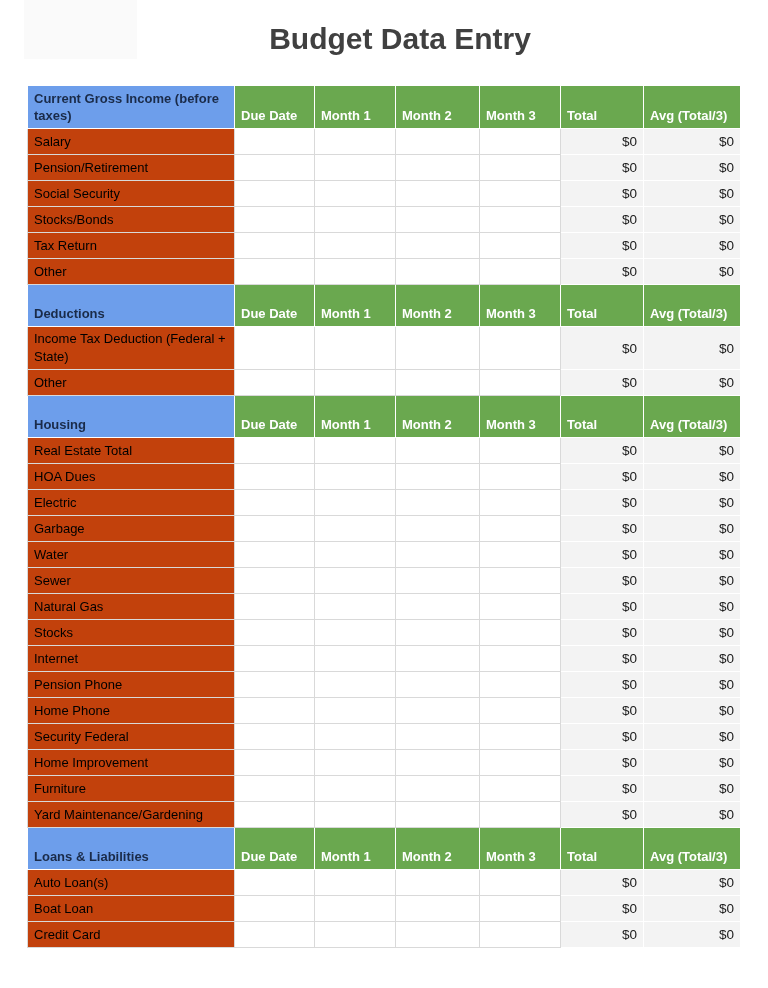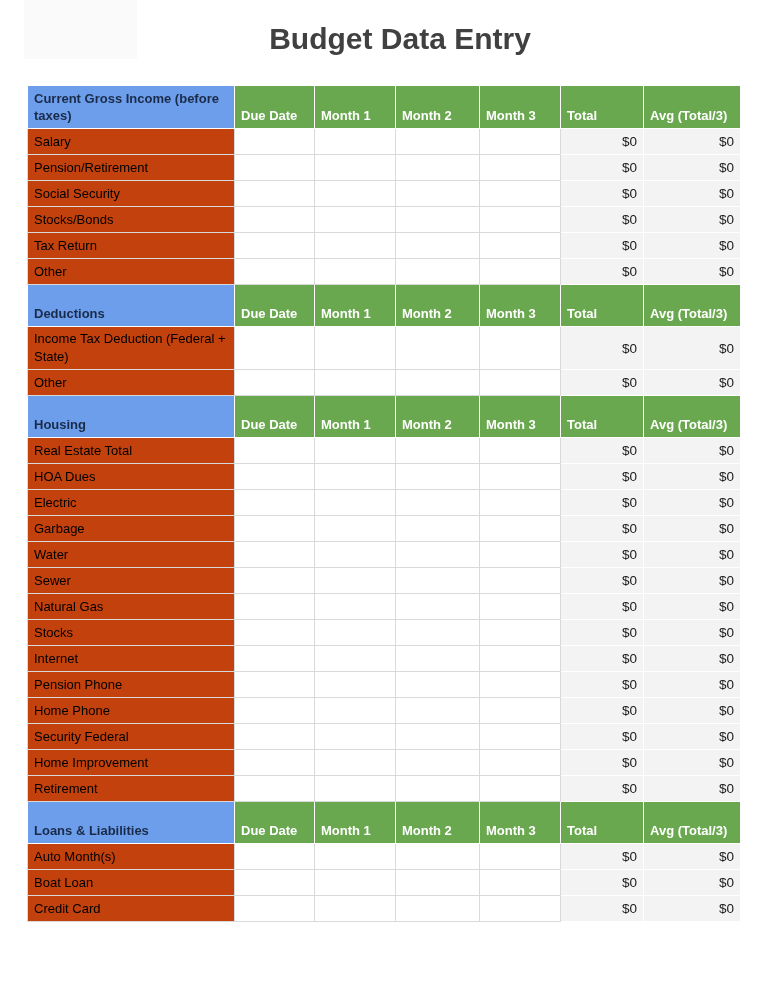--- a/index.html
+++ b/index.html
@@ -304,39 +304,48 @@
       <tr class="data-row">
         <td class="label">Home Improvement</td>
         <td class="entry"></td>
         <td class="entry"></td>
         <td class="entry"></td>
         <td class="entry"></td>
         <td class="money">$0</td>
         <td class="money">$0</td>
       </tr>
       <tr class="data-row">
-        <td class="label">Retirement</td>
+        <td class="label">Furniture</td>
+        <td class="entry"></td>
+        <td class="entry"></td>
+        <td class="entry"></td>
+        <td class="entry"></td>
+        <td class="money">$0</td>
+        <td class="money">$0</td>
+      </tr>
+      <tr class="data-row">
+        <td class="label">Yard Maintenance/Gardening</td>
         <td class="entry"></td>
         <td class="entry"></td>
         <td class="entry"></td>
         <td class="entry"></td>
         <td class="money">$0</td>
         <td class="money">$0</td>
       </tr>
       <tr class="header-row">
         <th class="section-th">Loans &amp; Liabilities</th>
         <th class="col-th">Due Date</th>
         <th class="col-th">Month 1</th>
         <th class="col-th">Month 2</th>
         <th class="col-th">Month 3</th>
         <th class="col-th">Total</th>
         <th class="col-th">Avg (Total/3)</th>
       </tr>
       <tr class="data-row">
-        <td class="label">Auto Month(s)</td>
+        <td class="label">Auto Loan(s)</td>
         <td class="entry"></td>
         <td class="entry"></td>
         <td class="entry"></td>
         <td class="entry"></td>
         <td class="money">$0</td>
         <td class="money">$0</td>
       </tr>
       <tr class="data-row">
         <td class="label">Boat Loan</td>
         <td class="entry"></td>

